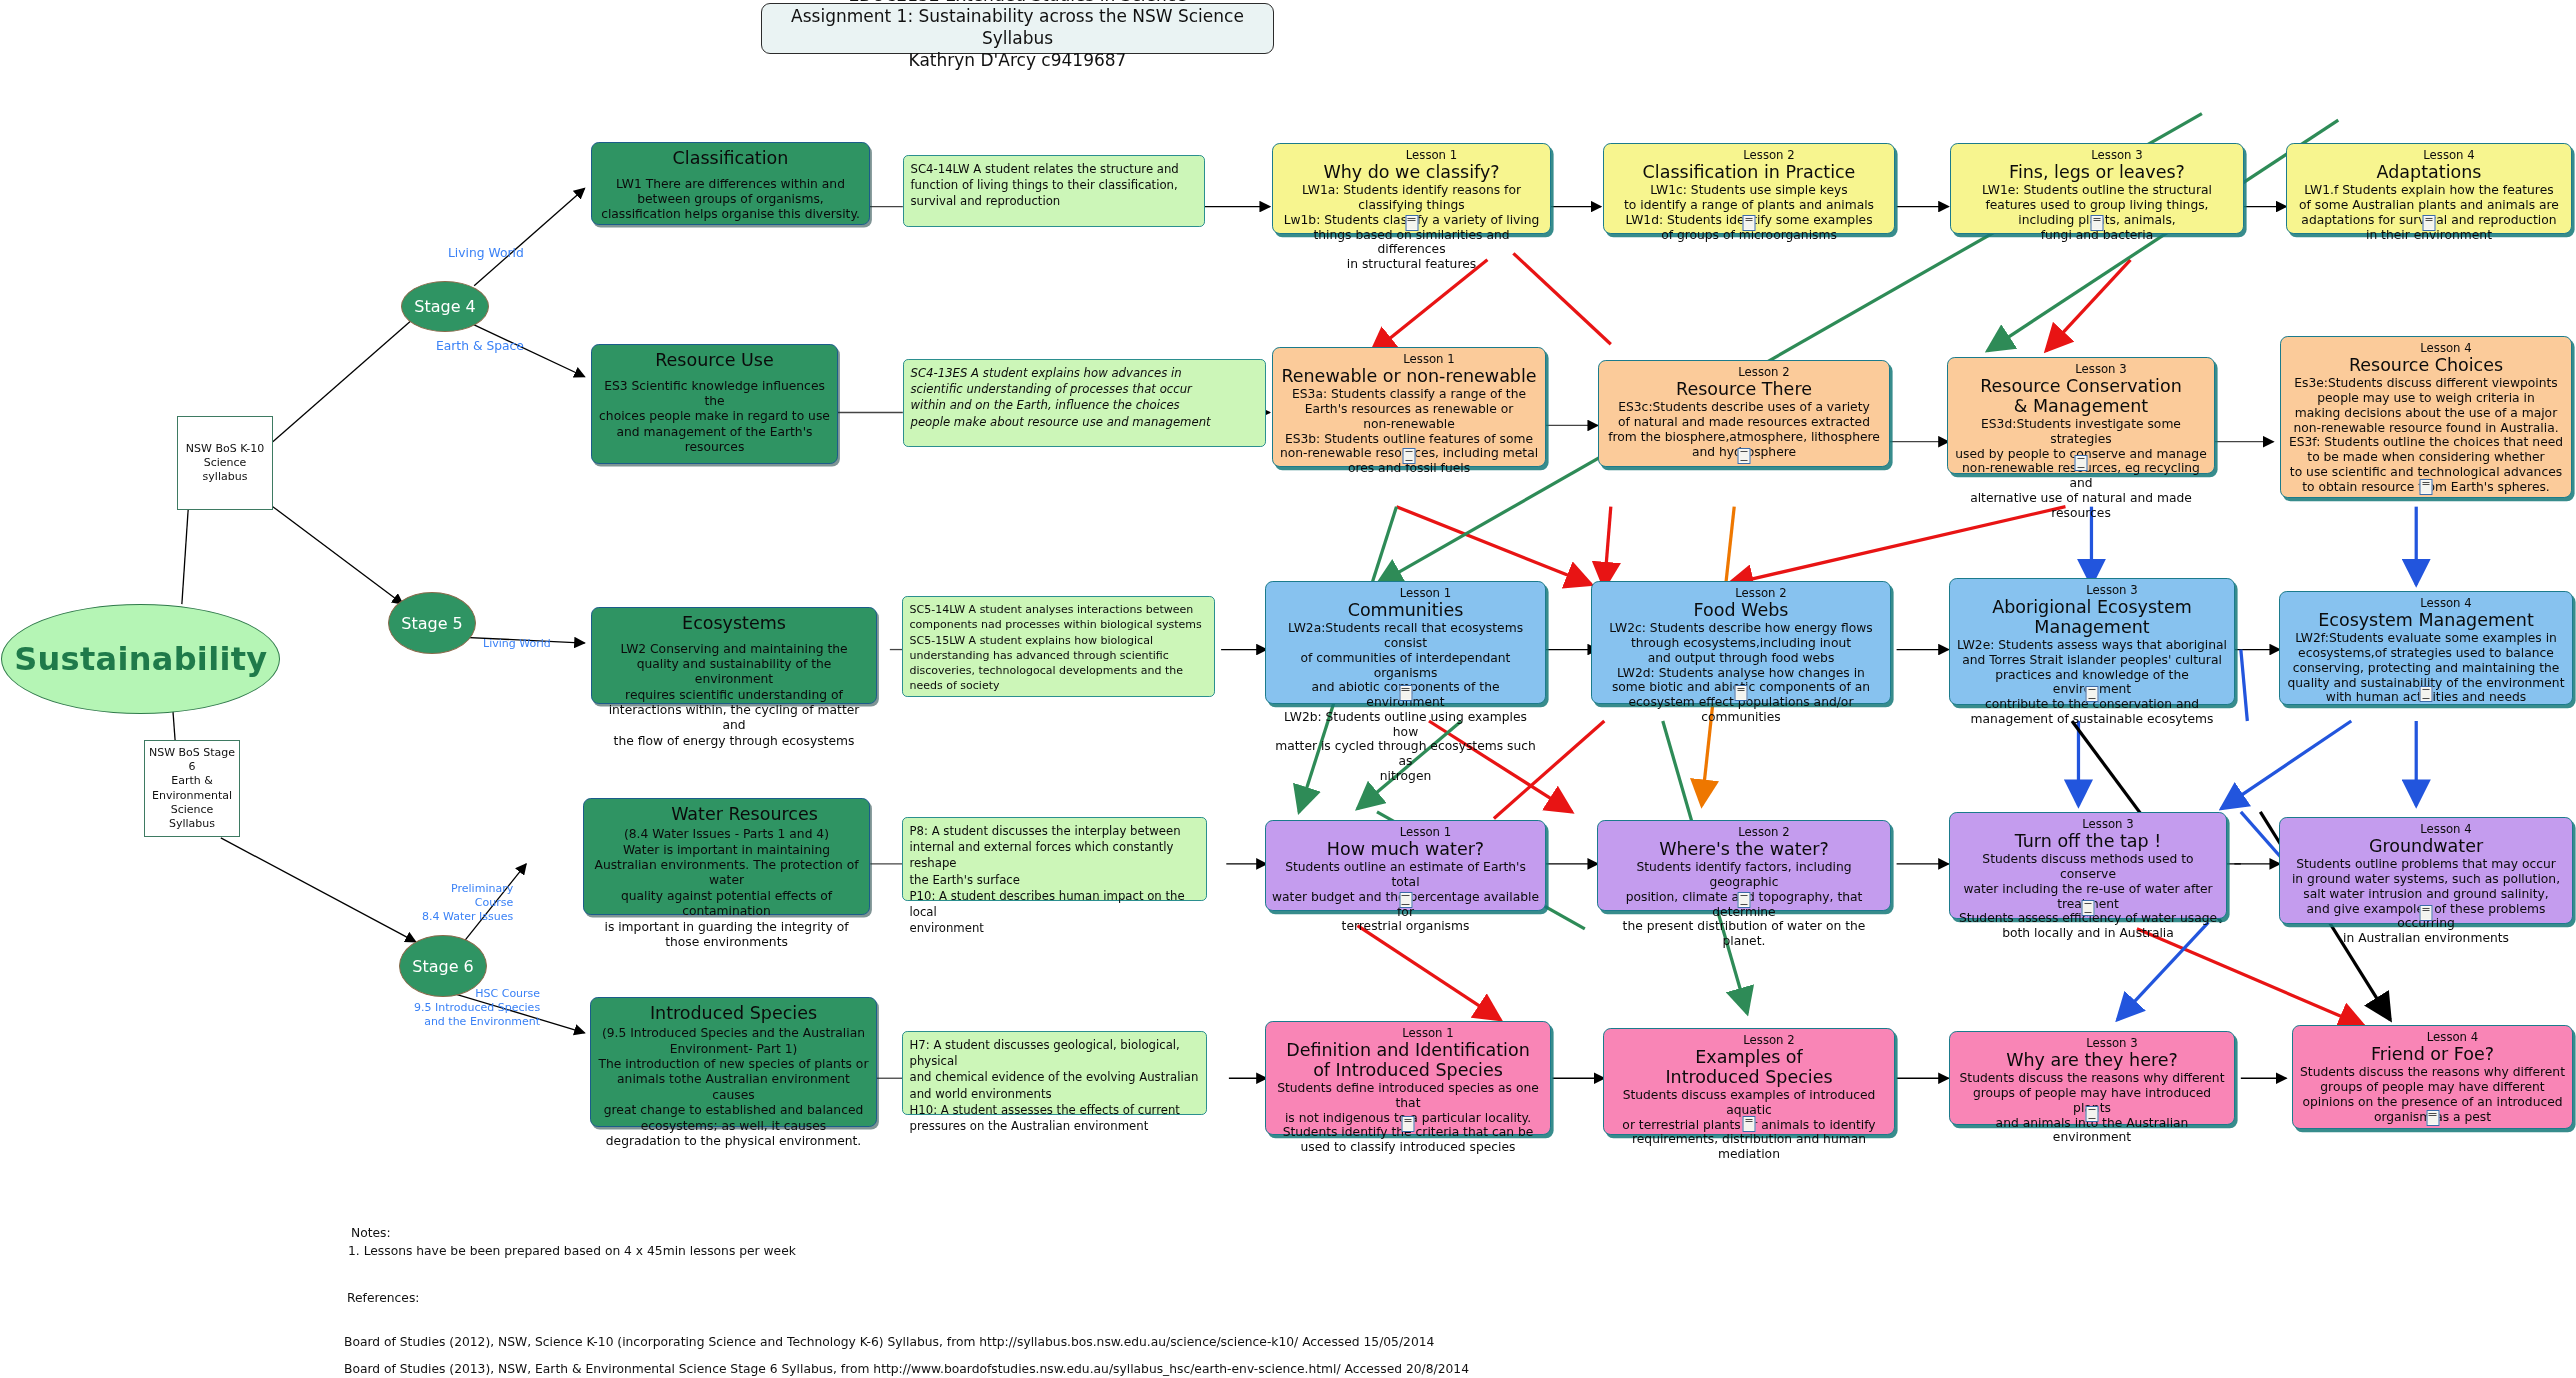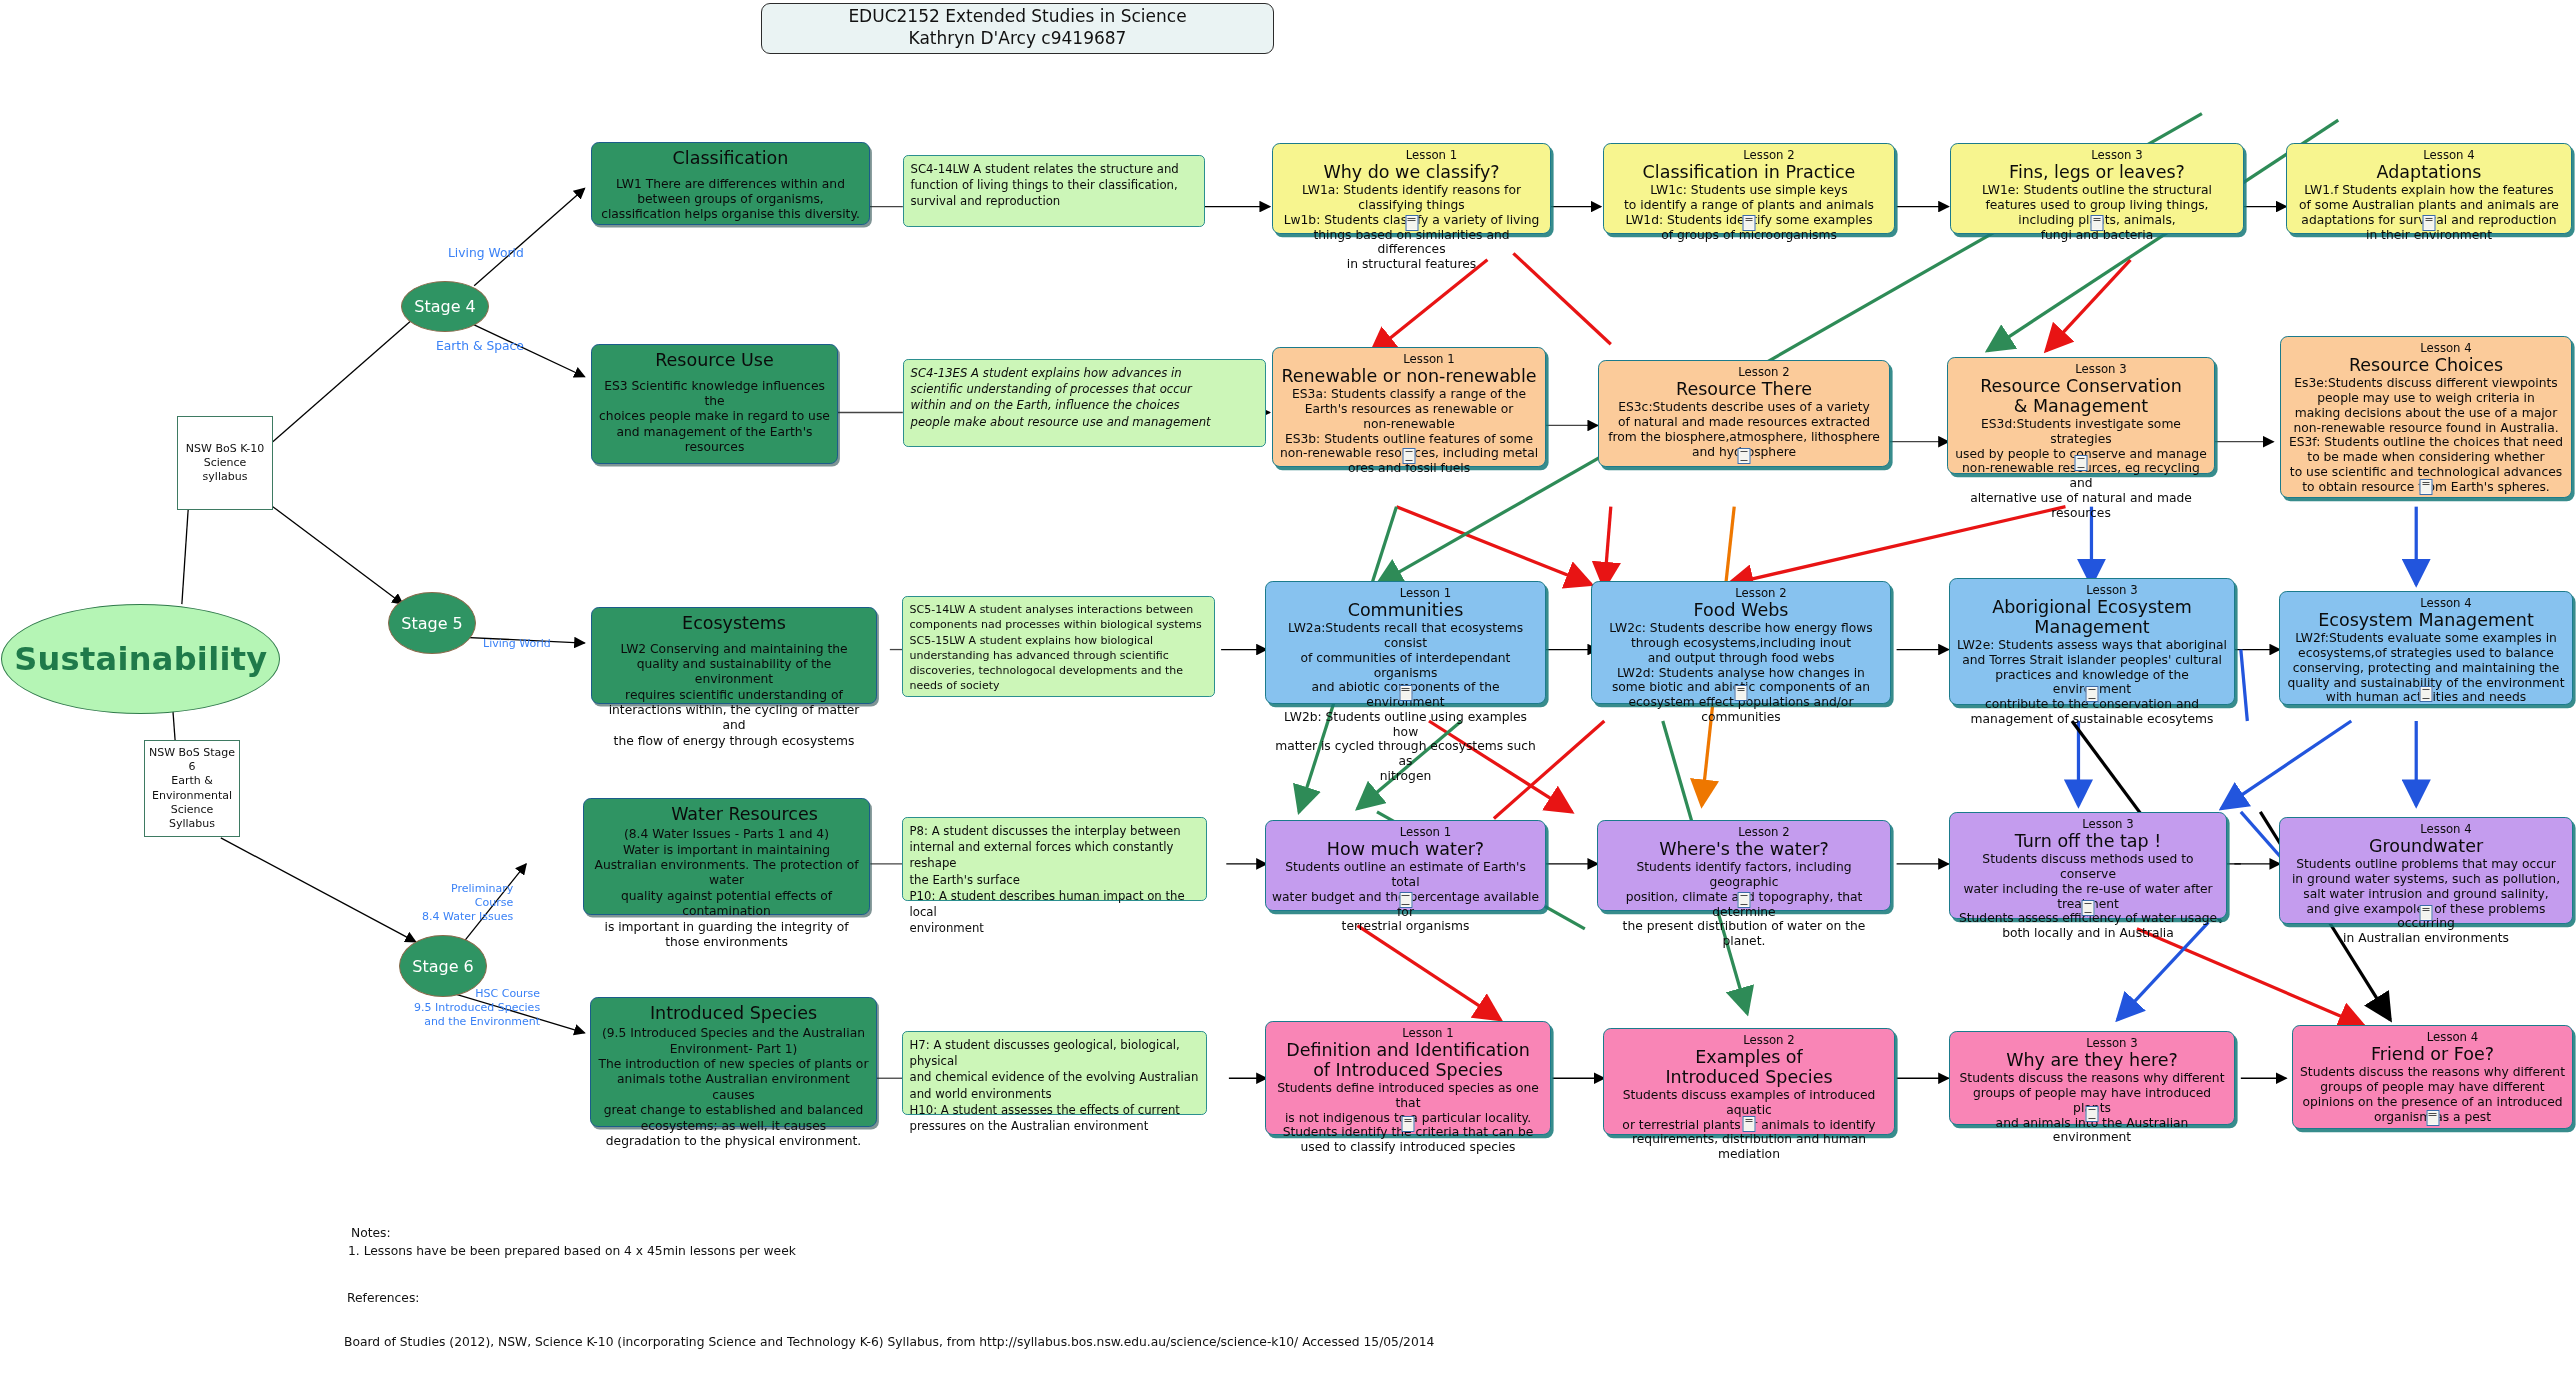--- a/index.html
+++ b/index.html
@@ -180,20 +180,21 @@
     <path d="M3600,1420 L3450,1250" stroke="#2255dd" stroke-width="5" fill="none"></path>
     <path d="M3400,1420 L3260,1570" stroke="#2255dd" stroke-width="5" fill="none" marker-end="url(#ar-b)"></path>
 
     <path d="M3190,1110 L3420,1420" stroke="#000" stroke-width="5" fill="none"></path>
     <path d="M3480,1250 L3680,1570" stroke="#000" stroke-width="5" fill="none" marker-end="url(#ar-k)"></path>
     <path d="M3380,1330 L3450,1330" stroke="#000" stroke-width="2" fill="none"></path>
   </svg>
 
   <div class="node title-box" style="left:761px;top:2.6px;width:513px;height:51px;">
     <div>EDUC2152 Extended Studies in Science</div>
+    <div>Assignment 1: Sustainability across the NSW Science Syllabus</div>
     <div>Kathryn D'Arcy c9419687</div>
   </div>
 
   <div class="node ellipse-main" style="left:1.3px;top:604px;width:279px;height:110px;">
     <span>Sustainability</span>
   </div>
 
   <div class="node plain-box" style="left:177px;top:416px;width:96px;height:94px;white-space:pre-line;">NSW BoS K-10
 Science syllabus</div>
   <div class="node plain-box" style="left:144px;top:740px;width:96px;height:97px;white-space:pre-line;">NSW BoS Stage 6
@@ -486,15 +487,16 @@
 groups of people may have different
 opinions on the presence of an introduced
 organism as a pest</div>
     <div class="doc-icon"></div>
   </div>
 
   <div class="note-line" style="left:351px;top:1226px;">Notes:</div>
   <div class="note-line" style="left:348px;top:1244px;">1. Lessons have be been prepared based on 4 x 45min lessons per week</div>
   <div class="note-line" style="left:347px;top:1291px;">References:</div>
   <div class="note-line" style="left:344px;top:1335px;">Board of Studies (2012), NSW, Science K-10 (incorporating Science and Technology K-6) Syllabus, from http://syllabus.bos.nsw.edu.au/science/science-k10/ Accessed 15/05/2014</div>
+  <div class="note-line" style="left:344px;top:1362px;">Board of Studies (2013), NSW, Earth &amp; Environmental Science Stage 6 Syllabus, from http://www.boardofstudies.nsw.edu.au/syllabus_hsc/earth-env-science.html/ Accessed 20/8/2014</div>
 
 </div>
 
 
 </body></html>

